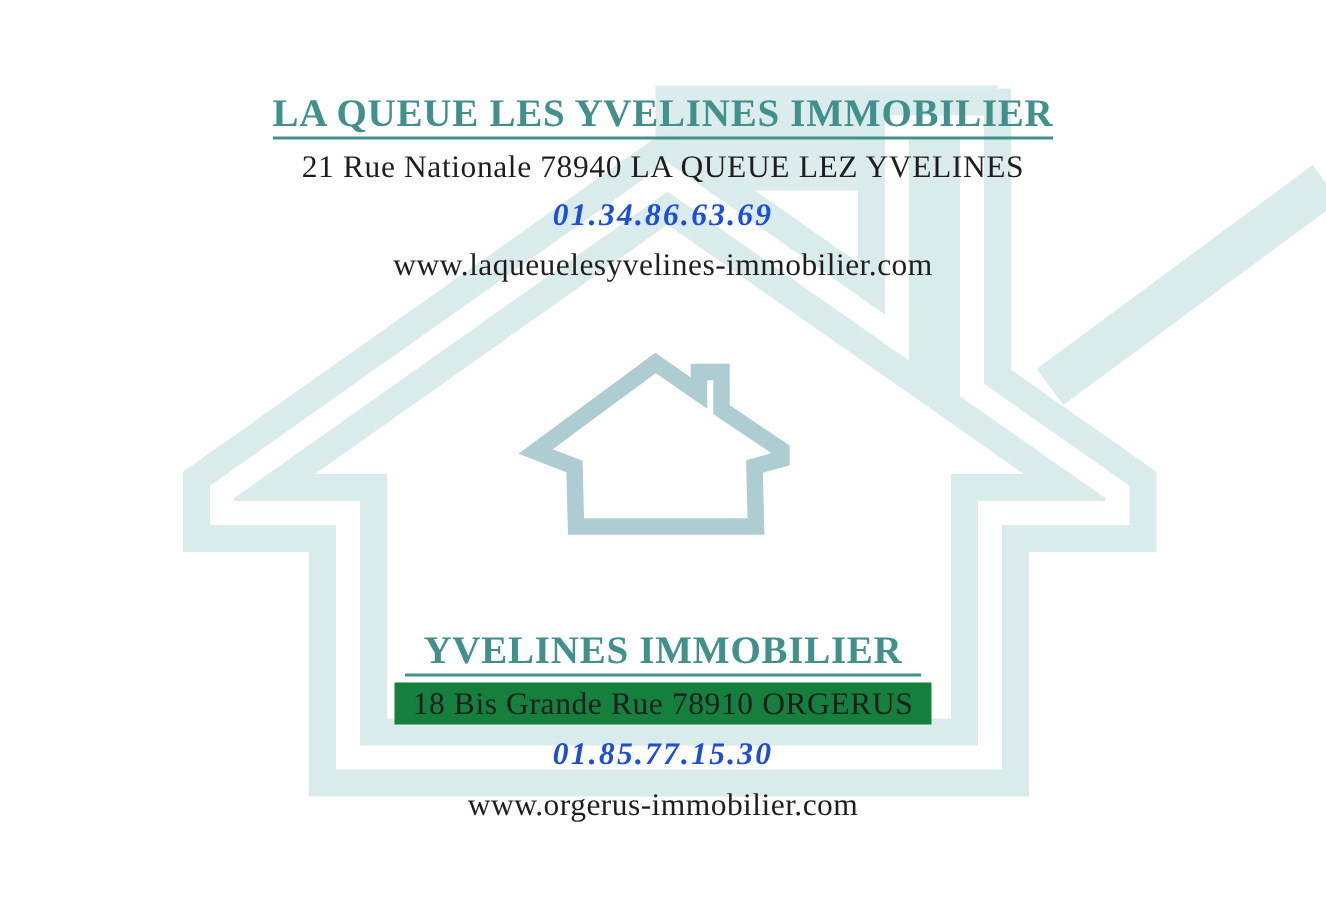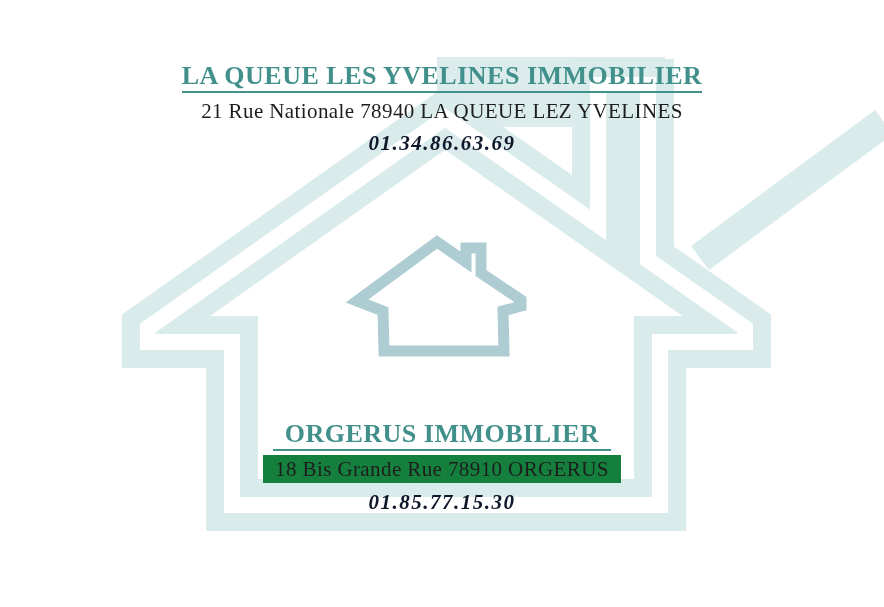--- a/index.html
+++ b/index.html
@@ -32,21 +32,21 @@
   .addr{
     top:99px;
     font-size:21px;color:#1d1d1d;
     letter-spacing:0.4px;
   }
   .addr-2{top:457px;}
   .addr-2 .boxed{background:#15803d;padding:2px 12px;}
   .phone{
     top:131px;
     font-size:21px;font-weight:bold;font-style:italic;
-    color:#0f172a;
+    color:#1d4ed8;
     letter-spacing:1.5px;
   }
   .phone-2{top:490px;text-align:center;}
   .web{
     top:164px;
     font-size:21px;color:#1d1d1d;
     letter-spacing:0.3px;
   }
   .web-2{top:524px;}
 </style>
@@ -70,24 +70,30 @@
 
   <div class="line agency-title title-1">
     <span class="u">LA QUEUE LES YVELINES IMMOBILIER</span>
   </div>
   <div class="line addr addr-1">
     <span>21 Rue Nationale 78940 LA QUEUE LEZ YVELINES</span>
   </div>
   <div class="line phone phone-1">
     <span>01.34.86.63.69</span>
   </div>
+  <div class="line web web-1">
+    <span>www.laqueuelesyvelines-immobilier.com</span>
+  </div>
 
   <div class="line agency-title title-2">
-    <span class="u">ORGERUS IMMOBILIER</span>
+    <span class="u">YVELINES IMMOBILIER</span>
   </div>
   <div class="line addr addr-2">
     <span class="boxed">18 Bis Grande Rue 78910 ORGERUS</span>
   </div>
   <div class="line phone phone-2">
     <span>01.85.77.15.30</span>
   </div>
+  <div class="line web web-2">
+    <span>www.orgerus-immobilier.com</span>
+  </div>
 
 </div>
 
 </body></html>

